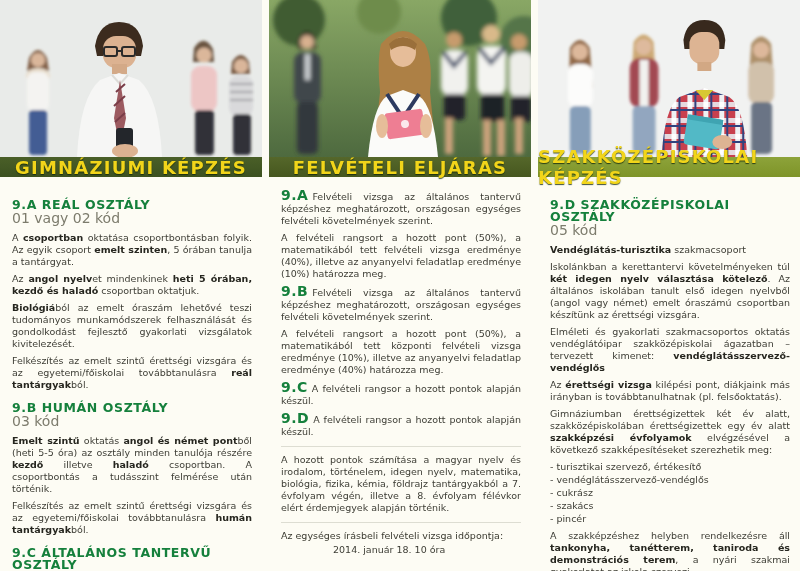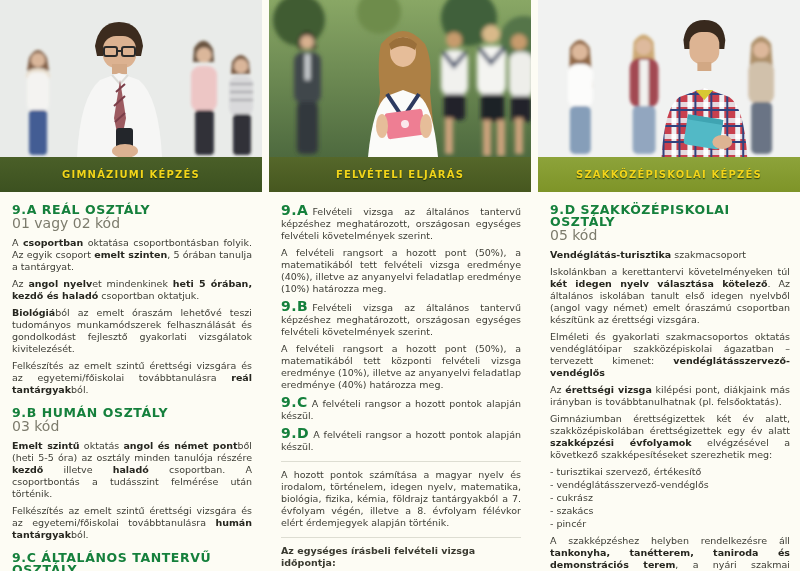--- a/index.html
+++ b/index.html
@@ -1,39 +1,39 @@
 <!DOCTYPE html>
 <html style="--banner-dark: #3c5120; --banner-mid: #46571f; --banner-light: #7e9428; --banner-text: #f2d51a; --title-green: #15803c; --body-text: #3d3d35;"><head>
 <meta charset="utf-8">
 <style>
   html,body{margin:0;padding:0;background:#fdfcf4;}
   .page{width:800px;height:571px;background:#fdfcf4;display:flex;gap:7px;
         font-family:"DejaVu Sans",sans-serif;overflow:hidden;}
   .col{width:262px;display:flex;flex-direction:column;overflow:hidden;}
   .photo{height:157px;overflow:hidden;flex:none;}
   .photo svg{display:block;width:100%;height:100%;}
-  .banner{height:35px;flex:none;display:flex;align-items:center;justify-content:center;
-          font-weight:bold;font-size:10px;letter-spacing:1.2px;
+  .banner{height:20px;flex:none;display:flex;align-items:center;justify-content:center;
+          font-weight:bold;font-size:18px;letter-spacing:1.2px;
           color:var(--banner-text,#f2d51a);
           text-shadow:0 1px 1px rgba(20,40,10,.8);}
   .banner.dark{background:linear-gradient(#4a5f28,var(--banner-dark,#3c5120));}
   .banner.mid{background:linear-gradient(#55672a,var(--banner-mid,#46571f));}
   .banner.light{background:linear-gradient(#8da33a,var(--banner-light,#7e9428));}
   .content{padding:10px 10px 0 12px;color:var(--body-text,#3d3d35);
            font-size:9.5px;line-height:12px;flex:1;}
   .content p{margin:5px 0;text-align:justify;}
   .content b{color:#26261f;}
   h3.stitle{margin:11px 0 1px 0;font-size:12.5px;letter-spacing:.6px;
             color:var(--title-green,#15803c);font-weight:bold;}
-  h3.stitle.first{margin-top:2px;}
+  h3.stitle.first{margin-top:12px;}
   .code{font-size:14px;color:#7c7b6c;margin:0 0 8px 0;}
   .tag{color:var(--title-green,#15803c);font-weight:bold;font-size:14px;
        letter-spacing:.5px;margin-right:4px;}
   hr.sep{border:none;border-top:1px solid #ddddd2;margin:8px 0 7px 0;}
-  .lbl{font-weight:bold;color:#3a3a30;}
+  .lbl{font-weight:normal;color:#3a3a30;}
   p.entry{margin:6px 0 2px 0;text-align:left;}
   p.edate{margin:0 0 2px 0;padding-left:52px;text-align:left;}
   ul.plain{list-style:none;margin:4px 0;padding:0;}
   ul.plain li{margin:1px 0;text-align:left;}
   ul.plain li::before{content:"- ";}
 </style>
 </head>
 <body>
 
 <div class="page">

